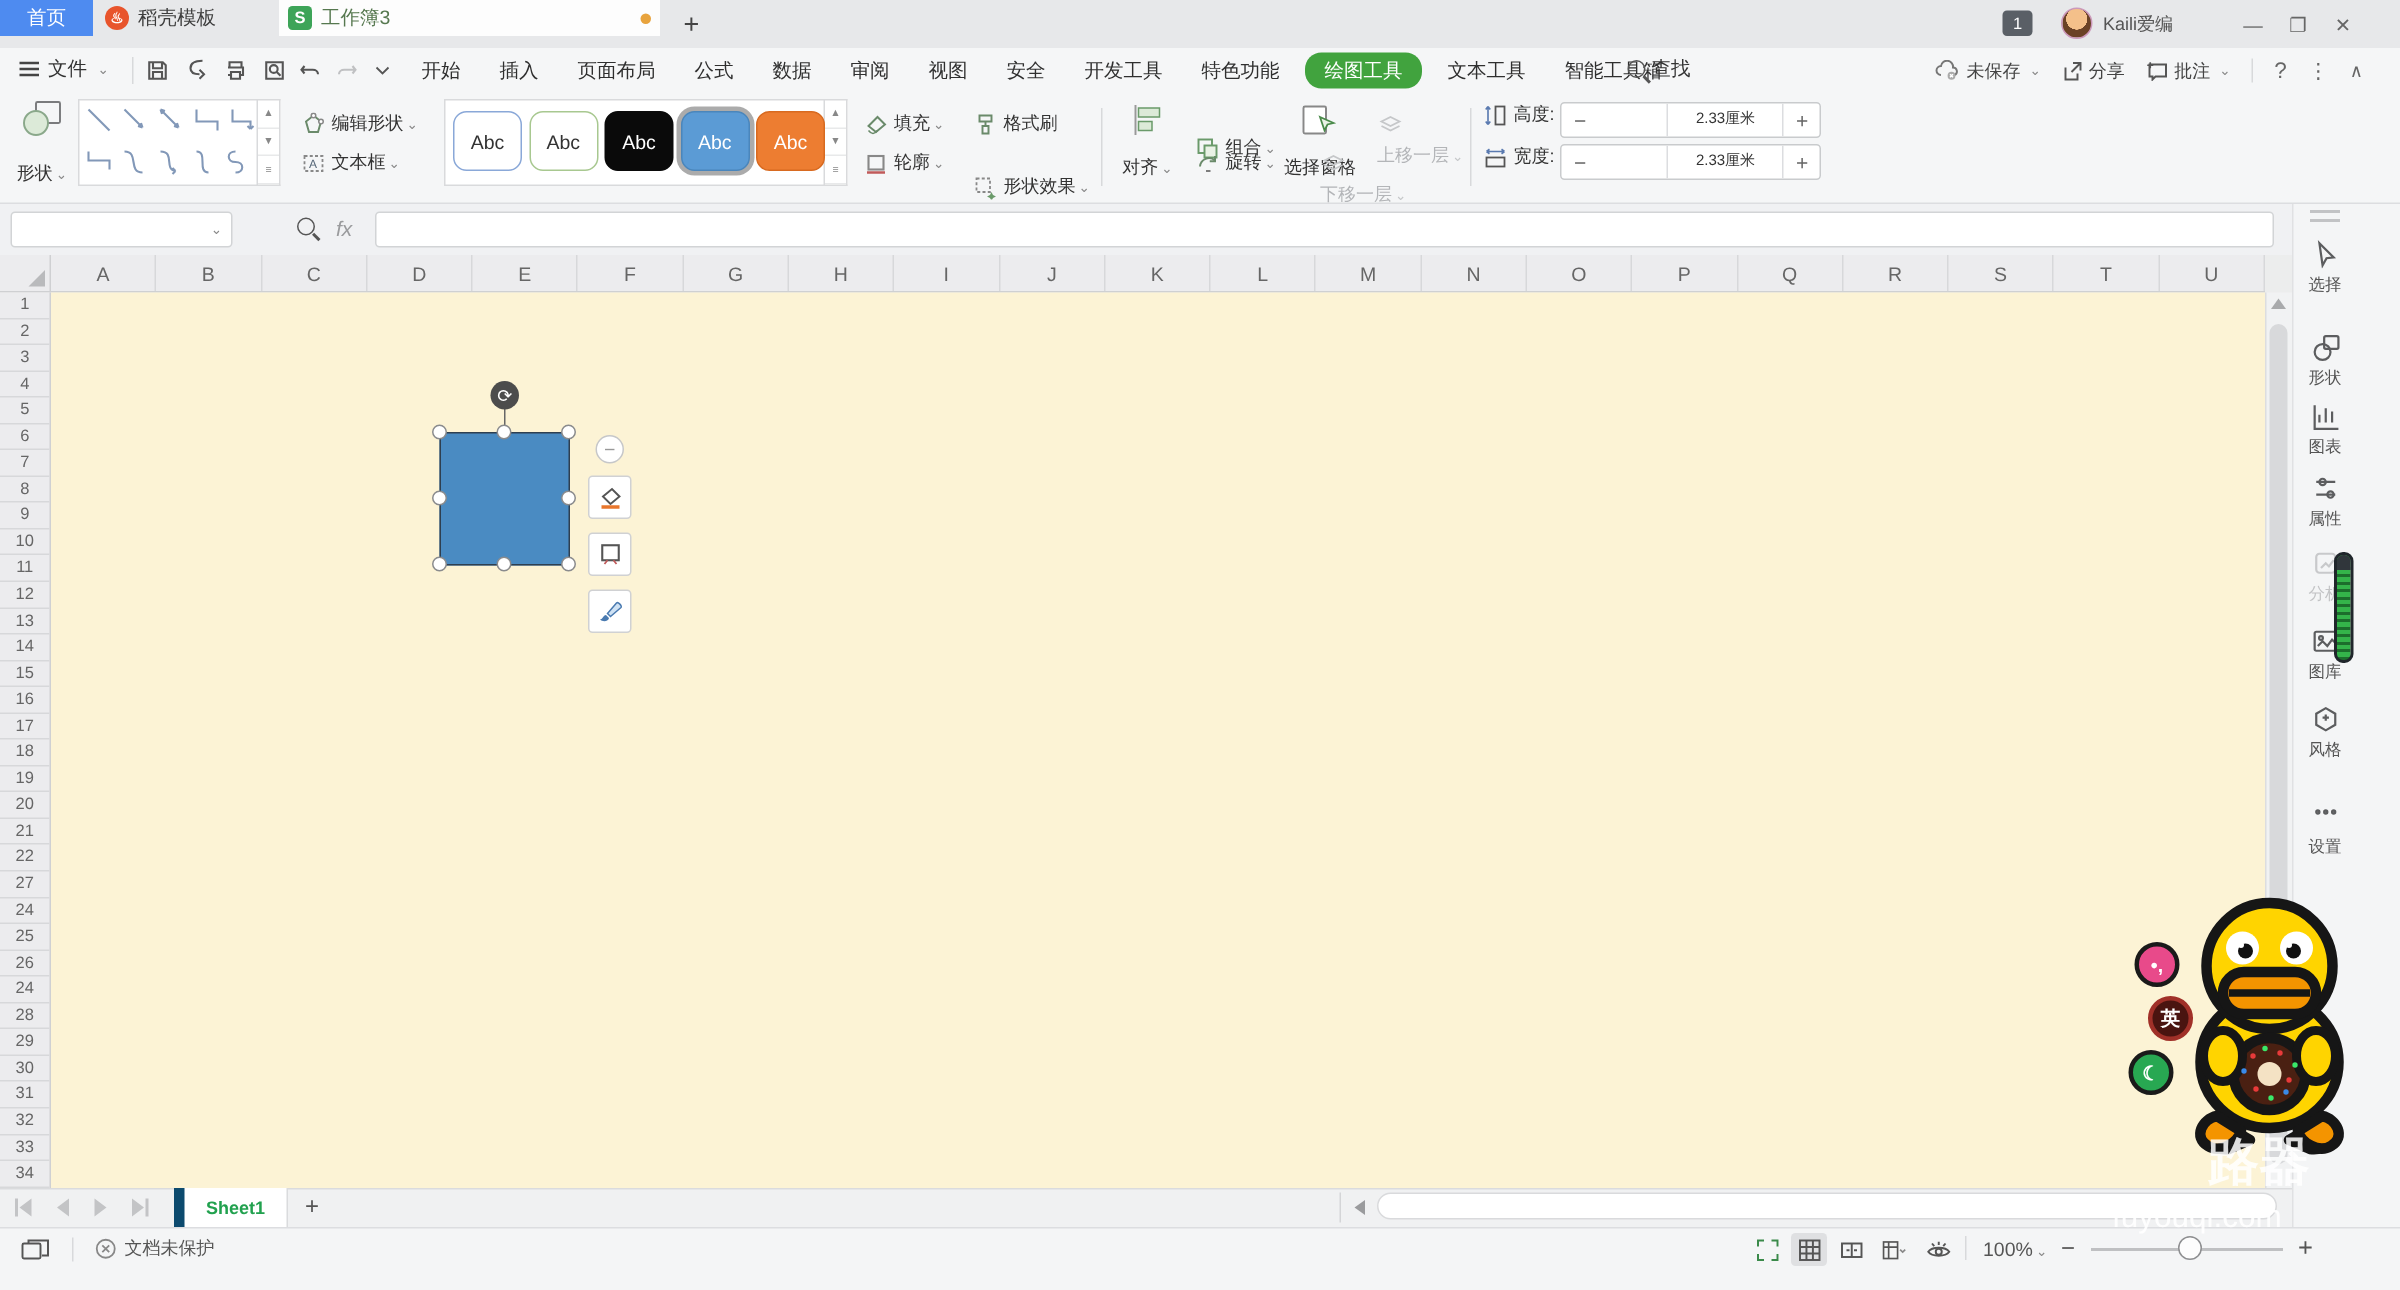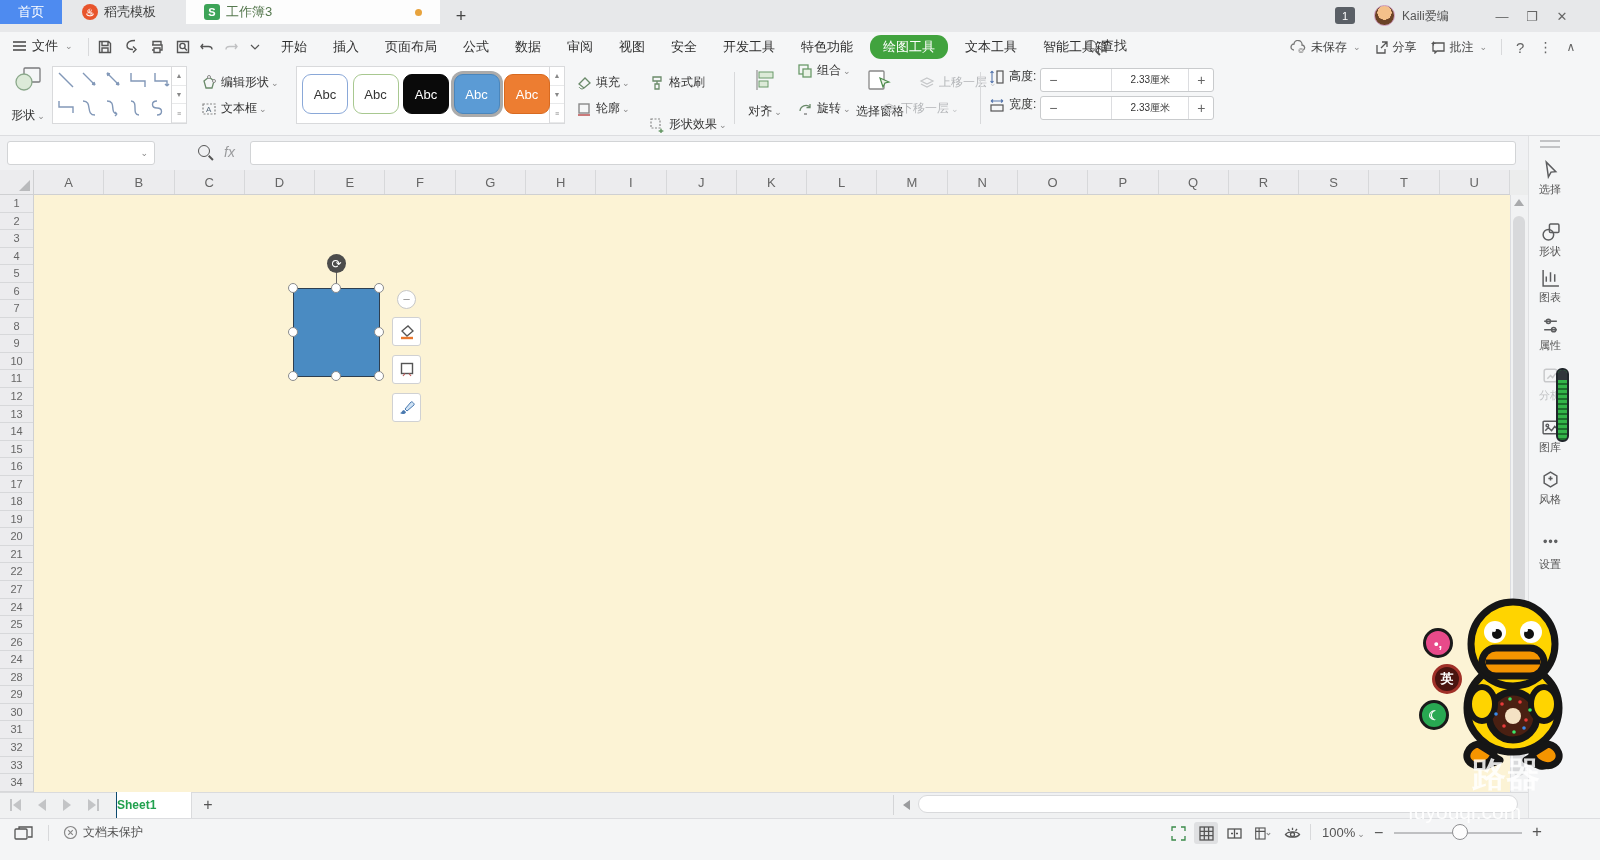--- a/index.html
+++ b/index.html
@@ -3,21 +3,21 @@
 <meta charset="utf-8">
 <style>
   * { margin:0; padding:0; box-sizing:border-box; }
   html,body { width:1600px; height:860px; overflow:hidden;
     font-family:"Liberation Sans", sans-serif; font-size:12px; color:#333; }
   .abs { position:absolute; }
   #stage { position:relative; width:1600px; height:860px; background:#eceded; }
 
   
   #titlebar { left:0; top:0; width:1600px; height:32px; background:#e7e8ea; }
-  .doc-tab { height:24px; display:flex; align-items:center; gap:6px; padding:0 18px; font-size:13px; }
+  .doc-tab { height:24px; display:flex; align-items:center; gap:6px; padding:0 6px; font-size:13px; }
   #tab-home { left:0; top:0; width:62px; justify-content:center; color:#fff; background:#4e8bf0; }
   #tab-docer { left:64px; top:0; width:118px; color:#3d3d3d; }
   .docer-ico { width:16px;height:16px;border-radius:50%;background:#e8542c;color:#fff;
     display:inline-flex;align-items:center;justify-content:center;font-size:10px;font-weight:bold; }
   #tab-book { left:186px; top:0; width:254px; background:#fdfdfd; color:#56784f; }
   .s-ico { width:16px;height:16px;border-radius:3px;background:#3da458;color:#fff;
     display:inline-flex;align-items:center;justify-content:center;font-size:11px;font-weight:bold; }
   .dot { width:7px;height:7px;border-radius:50%;background:#e8a33d; margin-left:auto; }
   #tab-new { left:448px;top:4px;width:26px;height:24px;font-size:18px;color:#444;
     display:flex;align-items:center;justify-content:center; }
@@ -53,21 +53,21 @@
   .caret { font-size:9px; color:#888; margin-left:2px; }
   .big-btn { display:flex; flex-direction:column; align-items:center; justify-content:space-between; }
   .gal { background:#fff; border:1px solid #d9dadc; }
   .strip { background:#fff; border:1px solid #d9dadc; border-left:none; display:flex;
     flex-direction:column; }
   .strip div { flex:1; display:flex; align-items:center; justify-content:center; font-size:7px;
     color:#888; border-bottom:1px solid #e8e9ea; }
   .rrow { position:absolute; display:flex; align-items:flex-start; gap:4px; }
   .ricon { width:17px; height:17px; display:inline-flex; align-items:center; justify-content:center; }
   .ricon svg { width:16px; height:16px; }
-  .gray { color:#b3b5b8; }
+  .gray { color:#b3b5b8;flex-direction:column; }
   .gray .caret { color:#c5c7c9; }
   .well { position:absolute; top:74px; width:46px; height:40px; border-radius:9px;
     display:flex; align-items:center; justify-content:center; font-size:13px; }
   .stepper { display:flex; align-items:center; height:24px; border:1px solid #c9cbcd;
     border-radius:3px; background:#fff; overflow:hidden; }
   .stepper .sbtn { width:24px; text-align:center; color:#666; font-size:14px; }
   .stepper .sval { width:78px; text-align:center; border-left:1px solid #dcdde0;
     border-right:1px solid #dcdde0; font-size:10px; color:#333; height:100%; line-height:22px;margin-left:46px; }
 
   
@@ -126,22 +126,22 @@
   #greenpill { left:1556px; top:368px; width:13px; height:74px; border:2px solid #20262b; border-radius:6px;
     background:repeating-linear-gradient(180deg,#34b44a 0 3px,#1c6e2c 3px 5px); }
   #greenpill::before { content:""; position:absolute; left:0; top:0; width:100%; height:10px;
     background:#30363b; border-radius:4px 4px 0 0; }
 
   
   #sheetbar { left:0; top:792px; width:1528px; height:26px; background:#f0f1f2; border-top:1px solid #dadbdd; }
   .nav { top:799px; width:0; height:0; border-top:6px solid transparent; border-bottom:6px solid transparent; }
   .nav.l { border-right:8px solid #c3c4c6; } .nav.r { border-left:8px solid #c3c4c6; }
   .navbar { top:799px; width:2px; height:12px; background:#c3c4c6; }
-  #sheet1 { left:116px; top:792px; width:76px; height:26px; background:#fff; text-align:left;
-    line-height:26px; font-weight:bold; color:#21a14e; border-left:1px solid #0c4a6e;
+  #sheet1 { left:116px; top:792px; width:76px; height:26px; background:#fff; text-align:center;
+    line-height:26px; font-weight:bold; color:#21a14e; border-left:7px solid #0c4a6e;
     border-right:1px solid #dadbdd; }
   #addsheet { left:198px; top:795px; width:20px; height:20px; font-size:16px; color:#555;
     display:flex; align-items:center; justify-content:center; }
   #hsdiv { left:893px; top:795px; width:1px; height:20px; background:#d4d5d7; }
   #hleft { left:903px; top:800px; width:0; height:0; border-top:5px solid transparent;
     border-bottom:5px solid transparent; border-right:7px solid #9a9b9d; }
   #hscroll { left:918px; top:795px; width:600px; height:18px; background:#fff;
     border:1px solid #d9dadc; border-radius:9px; }
 
   
@@ -389,21 +389,21 @@
   </div>
   <div class="abs vdiv" style="left:734px;top:72px;height:52px"></div>
   <div class="abs big-btn" style="left:742px;top:68px;width:46px;height:52px">
     <svg width="22" height="24">
       <path d="M3 2v20" stroke="#999" stroke-width="1.3"></path>
       <rect x="5" y="4" width="14" height="6" fill="#dcead8" stroke="#6a9a6a"></rect>
       <rect x="5" y="13" width="9" height="6" fill="#dcead8" stroke="#6a9a6a"></rect>
       </svg>
     <span class="rlabel"><span>对齐</span><span class="caret">⌄</span></span>
   </div>
-  <div class="rrow" style="left:796px;top:62px">
+  <div class="rrow" style="left:796px;top:90px">
     <span class="ricon">
       <svg viewBox="0 0 16 16">
           <rect x="2" y="2" width="9" height="9" fill="none" stroke="#6a9a6a" stroke-width="1.3"></rect>
       <rect x="6" y="6" width="8" height="8" fill="#eaf2e6" stroke="#6a9a6a" stroke-width="1.3"></rect>
         </svg>
       </span>
     <span class="rlabel"><span>组合</span><span class="caret">⌄</span></span>
   </div>
   <div class="rrow" style="left:796px;top:100px">
     <span class="ricon">

